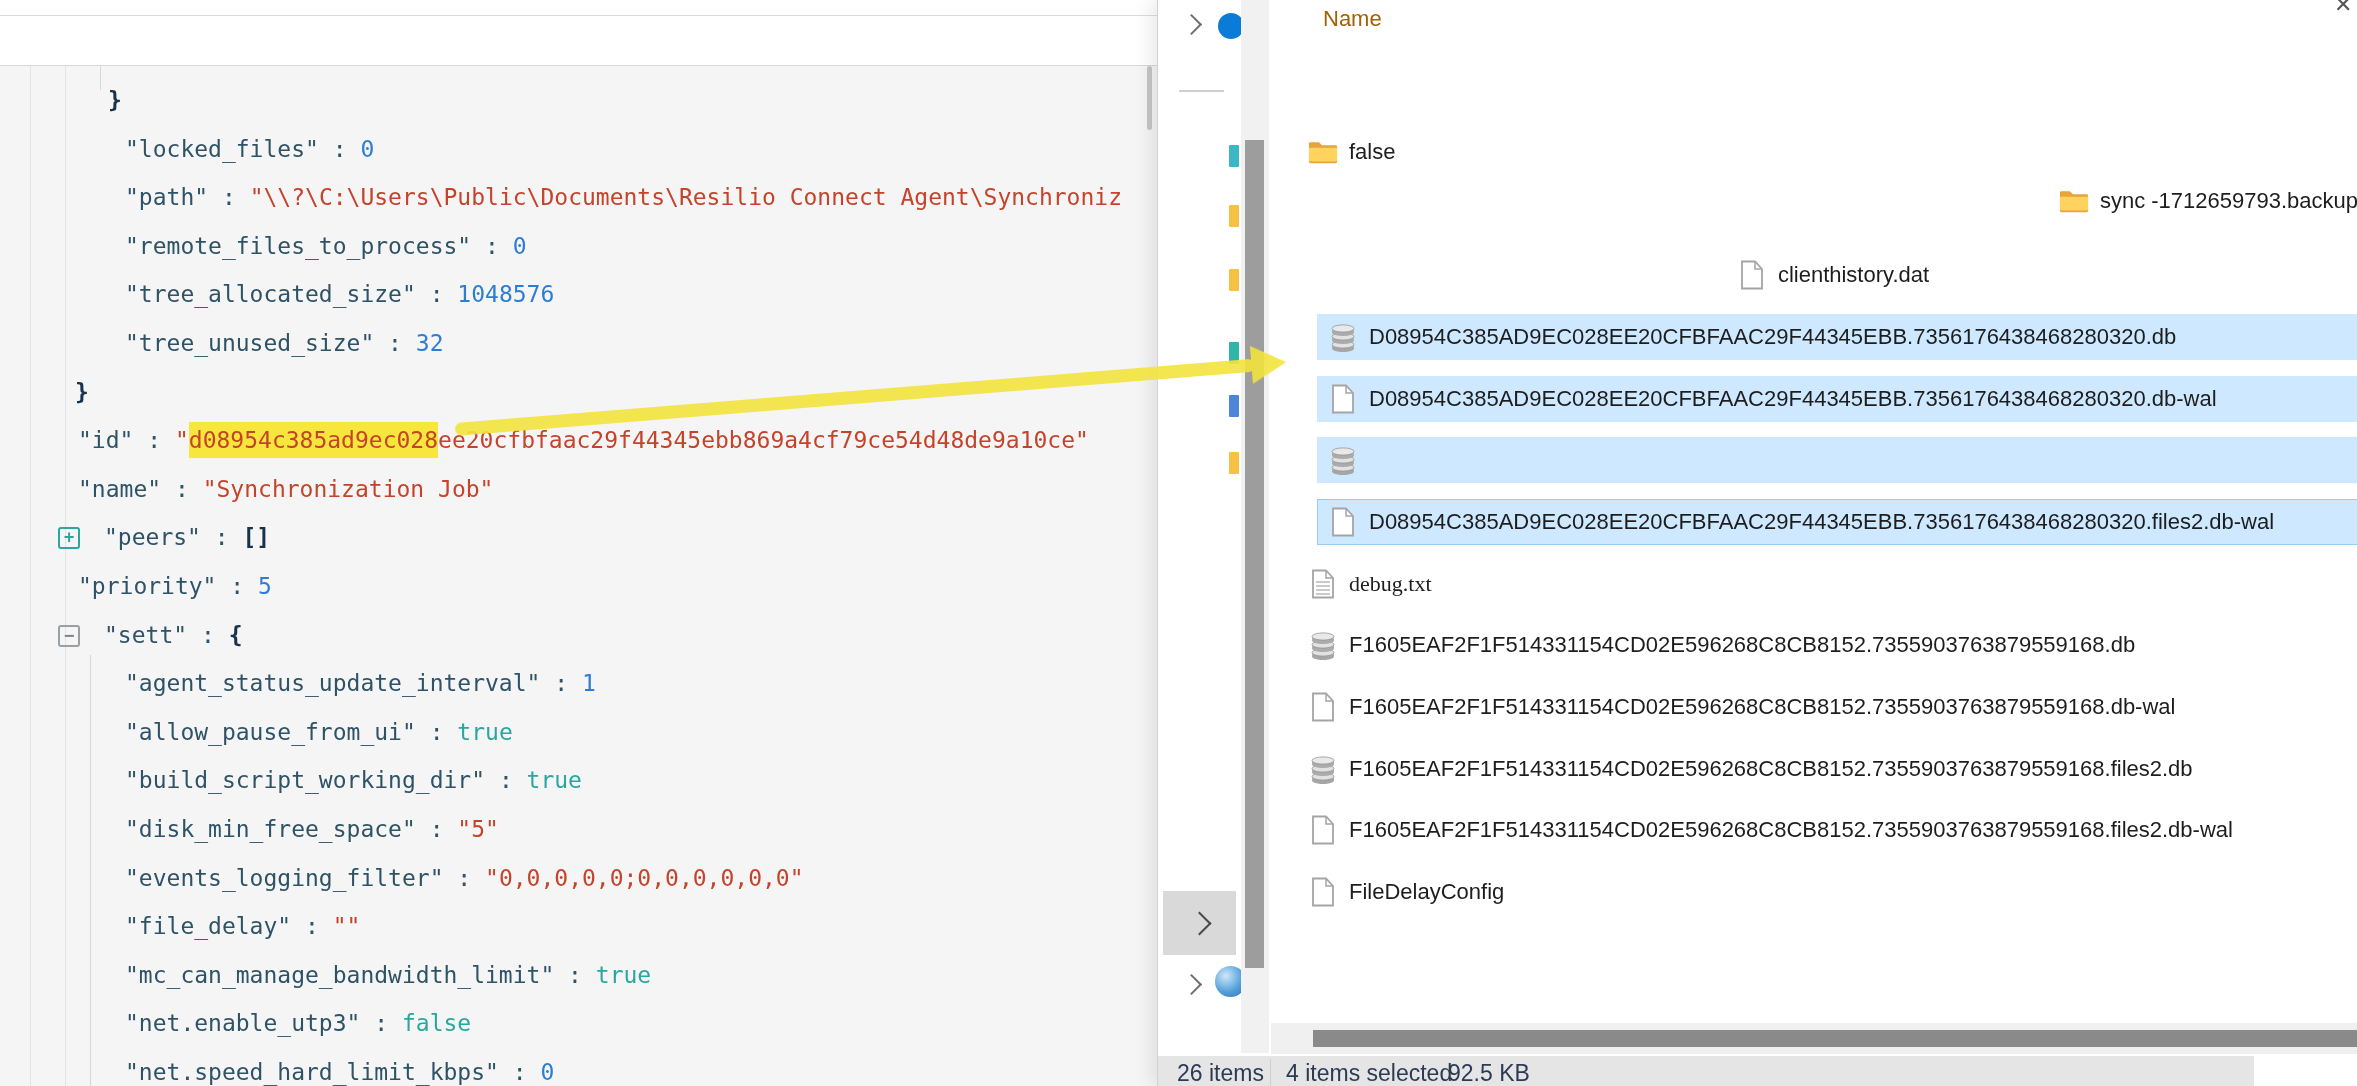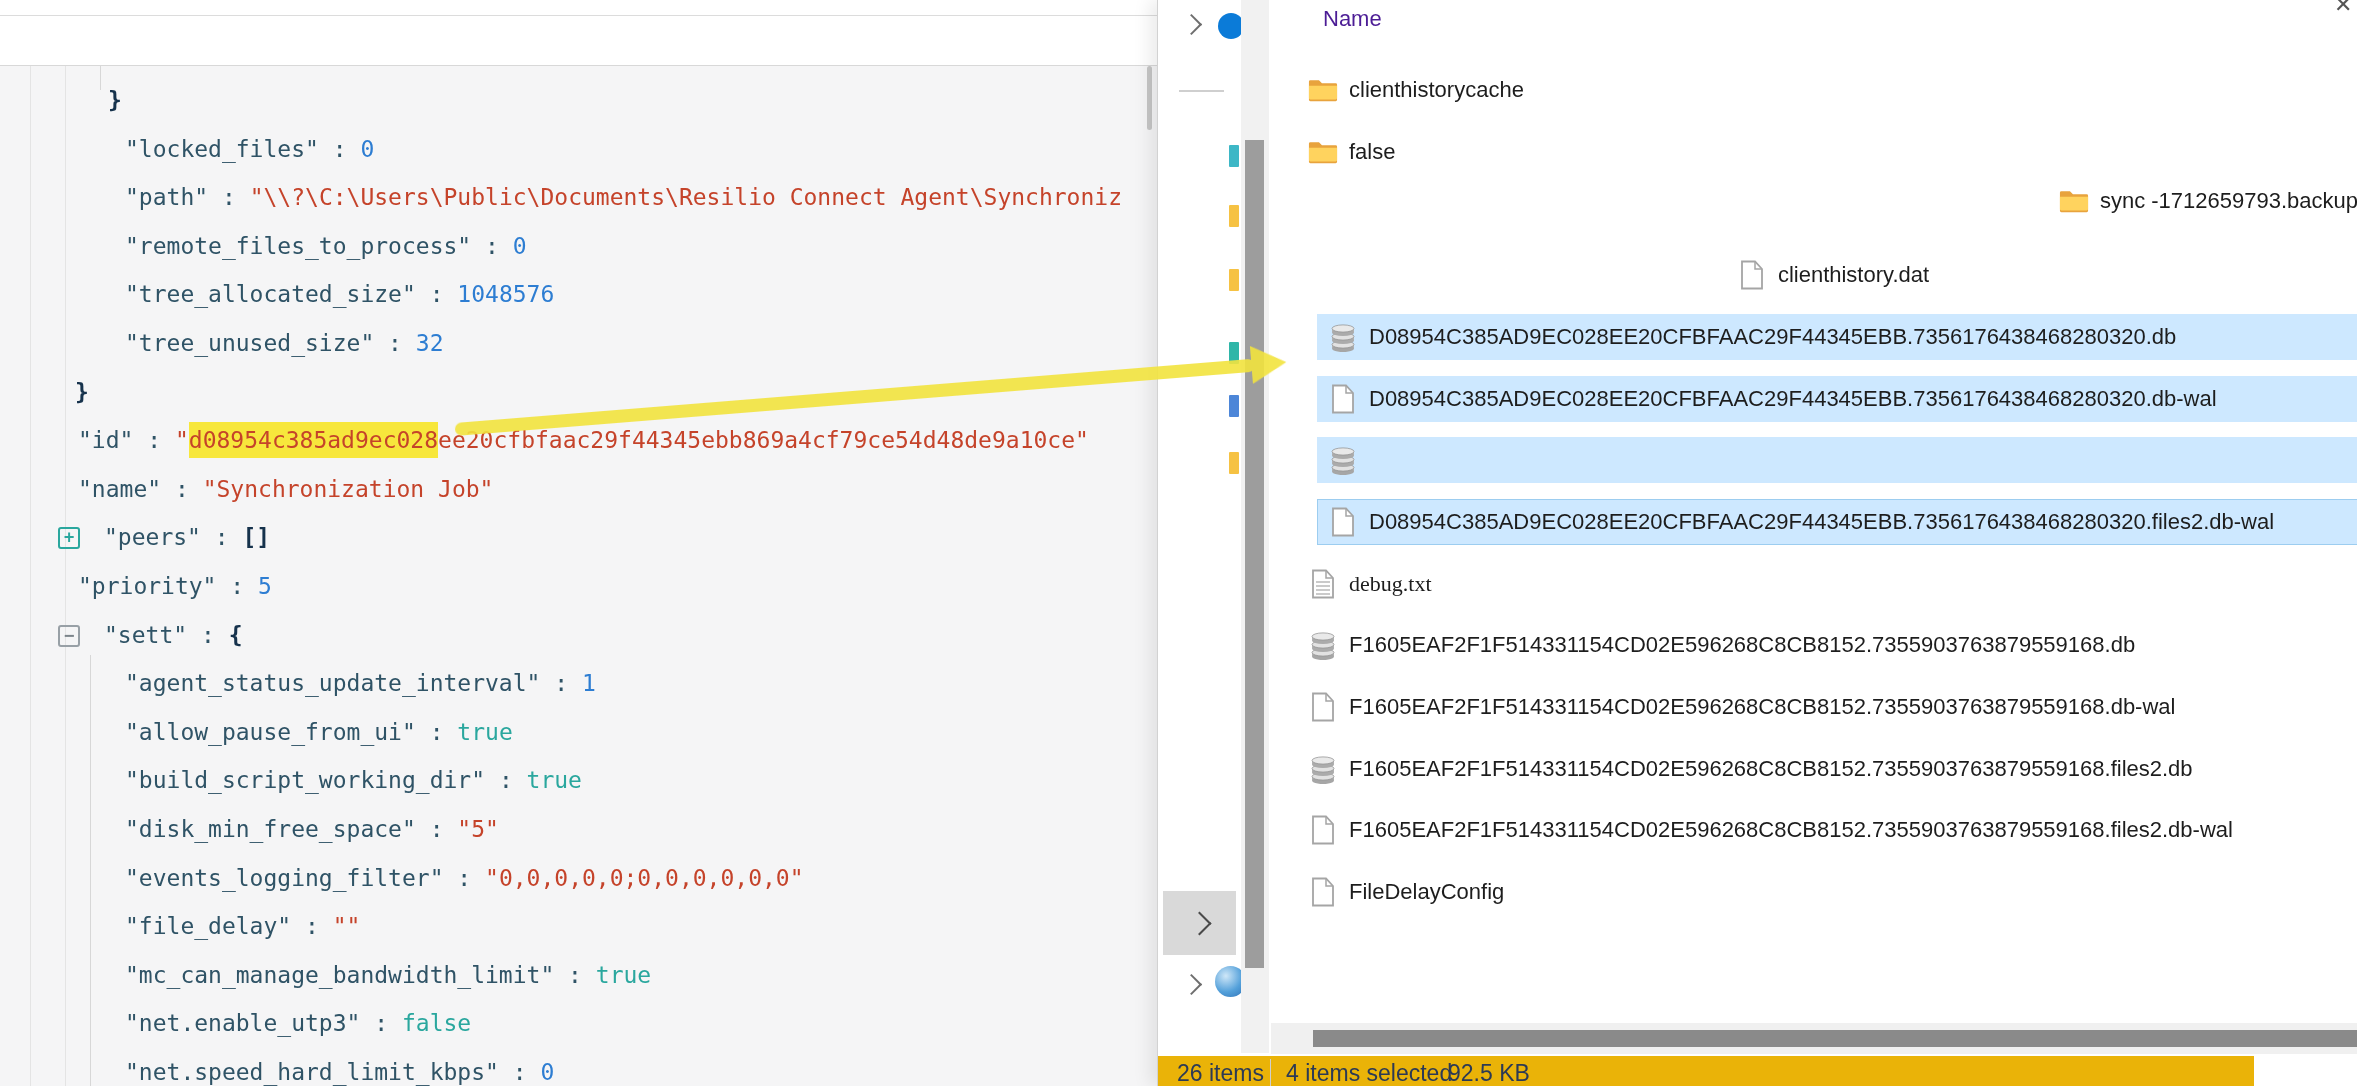--- a/index.html
+++ b/index.html
@@ -36,34 +36,34 @@
   .chevr{display:inline-block;width:13px;height:13px;border-right:2.8px solid #6e6e6e;border-bottom:2.8px solid #6e6e6e;transform:rotate(-45deg);}
   .chev-top{position:absolute;left:26px;top:17px;}
   .chev-bottom{position:absolute;left:26px;top:977px;}
   .onedrive{position:absolute;left:60px;top:13px;width:26px;height:26px;border-radius:50%;background:#0b7bd8;z-index:2;}
   .globe{position:absolute;left:57px;top:966px;width:31px;height:31px;border-radius:50%;z-index:2;
          background:radial-gradient(circle at 35% 32%,#cfe7f8,#53a0da 55%,#2d6fb4);}
   .nav-sep{position:absolute;left:21px;top:90px;width:45px;height:2px;background:#cfcfcf;}
   .sliver{position:absolute;left:71px;width:10px;height:22px;z-index:2;border-radius:1px;}
   .nav-track{position:absolute;left:83px;top:0;width:28px;height:1053px;background:#f1f1f1;z-index:3;}
   .nav-thumb{position:absolute;left:4px;top:140px;width:19px;height:828px;background:#9d9d9d;}
-  .col-header{position:absolute;left:165px;top:6px;font-size:22px;color:#4c1d95;z-index:1;}
+  .col-header{position:absolute;left:165px;top:6px;font-size:22px;color:#a16207;z-index:1;}
   .file-list{position:absolute;left:0;top:0;width:1200px;height:1010px;z-index:1;}
   .frow{position:absolute;left:139px;width:1061px;height:46px;display:flex;align-items:center;}
   .frow.sel{background:var(--selection);margin-left:20px;}
   .frow.focus{box-shadow:inset 0 0 0 1px #9ccdf0;}
   .ficon{width:32px;height:30px;margin-left:10px;flex:none;display:flex;align-items:center;justify-content:center;}
   .ficon svg{width:30px;height:30px;}
   .fname{margin-left:10px;font-size:22px;color:#1d1d1d;white-space:nowrap;}
   .peek-btn{position:absolute;left:5px;top:891px;width:73px;height:64px;background:#d9d9d9;z-index:4;
             display:flex;align-items:center;justify-content:center;}
   .peek-btn .chevr{border-color:#4a4a4a;width:15px;height:15px;}
   .h-track{position:absolute;left:113px;top:1023px;width:1087px;height:31px;background:#f0f0f0;z-index:4;}
   .h-thumb{position:absolute;left:42px;top:7px;width:1045px;height:17px;background:#8a8a8a;}
-  .statusbar{position:absolute;left:0;top:1056px;width:1096px;height:30px;background:#eab308;z-index:5;
+  .statusbar{position:absolute;left:0;top:1056px;width:1096px;height:30px;background:#e5e5e5;z-index:5;
              font-size:23px;color:#2c3a55;}
   .sb-items{position:absolute;left:19px;top:4px;}
   .sb-sep{position:absolute;left:112px;top:3px;width:1px;height:30px;background:#cfcfcf;}
   .sb-sel{position:absolute;left:128px;top:4px;}
   .sb-size{position:absolute;left:290px;top:4px;}
 </style>
 </head>
 <body>
 
 <div class="app">
@@ -112,29 +112,20 @@
         <div class="sliver" style="top: 269px; background: rgb(246, 194, 67);"></div>
         <div class="sliver" style="top: 342px; background: rgb(47, 182, 168);"></div>
         <div class="sliver" style="top: 395px; background: rgb(77, 134, 216);"></div>
         <div class="sliver" style="top: 452px; background: rgb(246, 194, 67);"></div>
       </div>
     <div class="nav-track">
       <div class="nav-thumb"></div>
     </div>
     <div class="col-header">Name</div>
     <div class="file-list" id="file-list">
-        <div class="frow" style="top: 67px;">
-          <span class="ficon">
-  <svg viewBox="0 0 32 26">
-    <path d="M1 4 a1.5 1.5 0 0 1 1.5 -1.5 h9.2 l3.2 3.4 h14.6 a1.5 1.5 0 0 1 1.5 1.5 v16.1 a1.5 1.5 0 0 1 -1.5 1.5 h-27 a1.5 1.5 0 0 1 -1.5 -1.5 z" fill="#e8a33d"></path>
-    <path d="M1 8.5 h30 v13 a1.5 1.5 0 0 1 -1.5 1.5 h-27 a1.5 1.5 0 0 1 -1.5 -1.5 z" fill="#ffd35e"></path>
-  </svg>
-</span>
-          <span class="fname">clienthistorycache</span>
-        </div>
         <div class="frow" style="top: 128.7px;">
           <span class="ficon">
   <svg viewBox="0 0 32 26">
     <path d="M1 4 a1.5 1.5 0 0 1 1.5 -1.5 h9.2 l3.2 3.4 h14.6 a1.5 1.5 0 0 1 1.5 1.5 v16.1 a1.5 1.5 0 0 1 -1.5 1.5 h-27 a1.5 1.5 0 0 1 -1.5 -1.5 z" fill="#e8a33d"></path>
     <path d="M1 8.5 h30 v13 a1.5 1.5 0 0 1 -1.5 1.5 h-27 a1.5 1.5 0 0 1 -1.5 -1.5 z" fill="#ffd35e"></path>
   </svg>
 </span>
           <span class="fname">false</span>
         </div>
         <div class="frow" style="top: 178px; justify-content: flex-end;">

